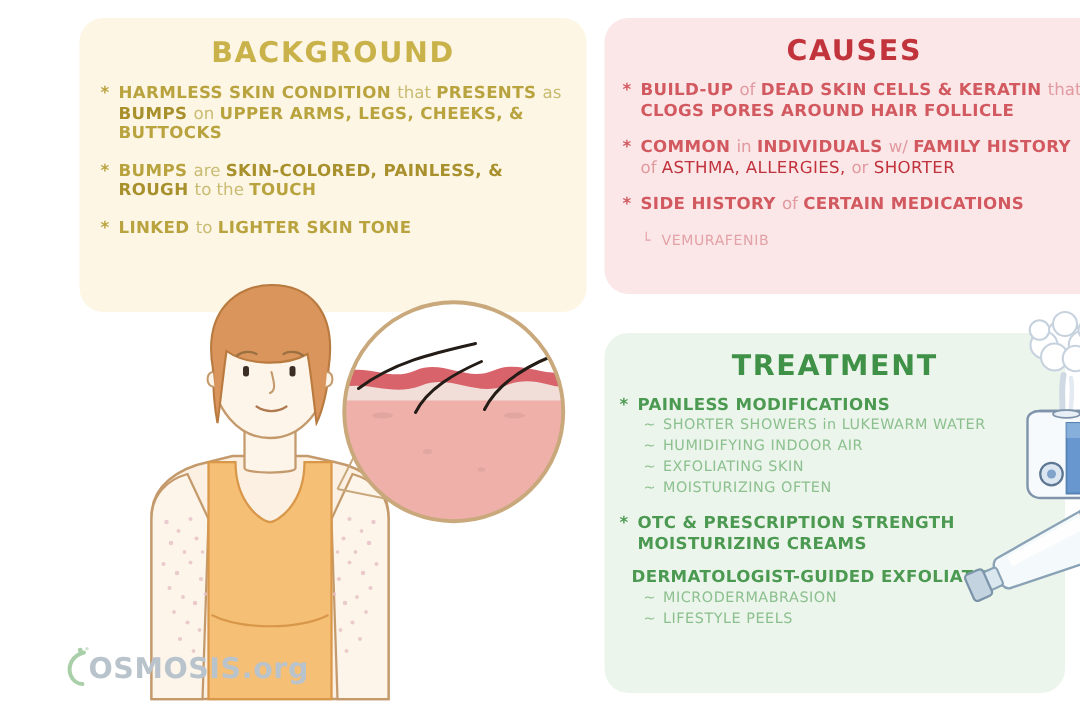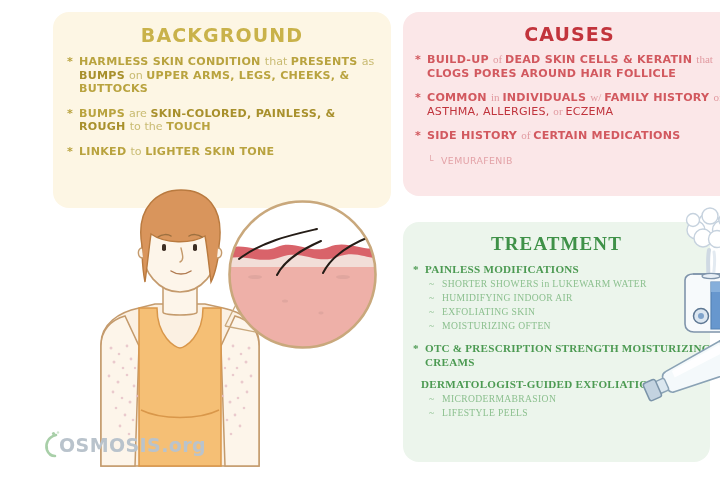--- a/index.html
+++ b/index.html
@@ -8,21 +8,21 @@
     background:#ffffff;
     font-family:"DejaVu Sans","Liberation Sans",sans-serif;
     overflow:hidden;position:relative;
   }
   .canvas{position:absolute;left:0;top:0;width:720px;height:485px;margin-left:35px;}
 
   
   .panel{position:absolute;border-radius:16px;box-sizing:border-box;}
   #panel-background{left:18px;top:12px;width:338px;height:196px;background:#fdf6e4;}
   #panel-causes{left:368px;top:12px;width:333px;height:184px;background:#fbe7e8;}
-  #panel-treatment{left:368px;top:222px;width:307px;height:240px;background:#ecf5ec;font-family:Liberation Serif, serif;}
+  #panel-treatment{left:368px;top:222px;width:307px;height:240px;background:#ecf5ec;}
 
   
   .heading{
     text-align:center;font-weight:700;letter-spacing:1.1px;
     font-size:19px;line-height:22px;
   }
   #heading-background{color:#c9b24a;margin-top:12px;}
   #heading-causes{color:#c2343c;margin-top:11px;}
   #heading-treatment{color:#3f9148;margin-top:11px;}
 
@@ -45,21 +45,21 @@
   #list-background .lw{font-weight:400;color:#c9bb72;letter-spacing:0;}
   #list-background .hl{font-weight:700;color:#a8902c;}
 
   
   #list-causes{
     margin:8px 0 0 12px;width:312px;
     color:#d2595f;font-size:11.1px;line-height:13.6px;
     font-weight:700;letter-spacing:.25px;
   }
   #list-causes .bullet-row{margin-bottom:11px;}
-  #list-causes .lw{font-weight:400;color:#e19aa0;letter-spacing:0;font-family:Liberation Serif, serif;}
+  #list-causes .lw{font-weight:400;color:#e19aa0;letter-spacing:0;}
   #list-causes .hl{font-weight:400;color:#c0333c;}
   #list-causes .sub-row{margin:1px 0 0 13px;color:#e3a2a7;font-weight:400;font-size:9.4px;letter-spacing:.4px;}
 
   
   #list-treatment{
     margin:8px 0 0 10px;width:314px;
     color:#4c9a52;font-size:11.1px;line-height:13.6px;
     font-weight:700;letter-spacing:.25px;
   }
   #list-treatment .block{margin-bottom:9px;}
@@ -110,21 +110,21 @@
     <div class="list" id="list-causes">
         <div class="block">
           <div class="bullet-row">
             <span class="marker">*</span>
             <span class="btext"><span>BUILD-UP </span><span class="lw">of </span><span>DEAD SKIN CELLS &amp; KERATIN </span><span class="lw">that </span><span>CLOGS PORES AROUND HAIR FOLLICLE</span></span>
           </div>
         </div>
         <div class="block">
           <div class="bullet-row">
             <span class="marker">*</span>
-            <span class="btext"><span>COMMON </span><span class="lw">in </span><span>INDIVIDUALS </span><span class="lw">w/ </span><span>FAMILY HISTORY </span><span class="lw">of </span><span class="hl">ASTHMA, ALLERGIES, </span><span class="lw">or </span><span class="hl">ECZEMA</span></span>
+            <span class="btext"><span>COMMON </span><span class="lw">in </span><span>INDIVIDUALS </span><span class="lw">w/ </span><span>FAMILY HISTORY </span><span class="lw">of </span><span class="hl">ASTHMA, ALLERGIES, </span><span class="lw">or </span><span class="hl">SHORTER</span></span>
           </div>
         </div>
         <div class="block">
           <div class="bullet-row">
             <span class="marker">*</span>
             <span class="btext"><span>SIDE HISTORY </span><span class="lw">of </span><span>CERTAIN MEDICATIONS</span></span>
           </div>
           <div class="sub-row">
             <span class="sub-marker">└</span>
             <span class="sub-text">VEMURAFENIB</span>

